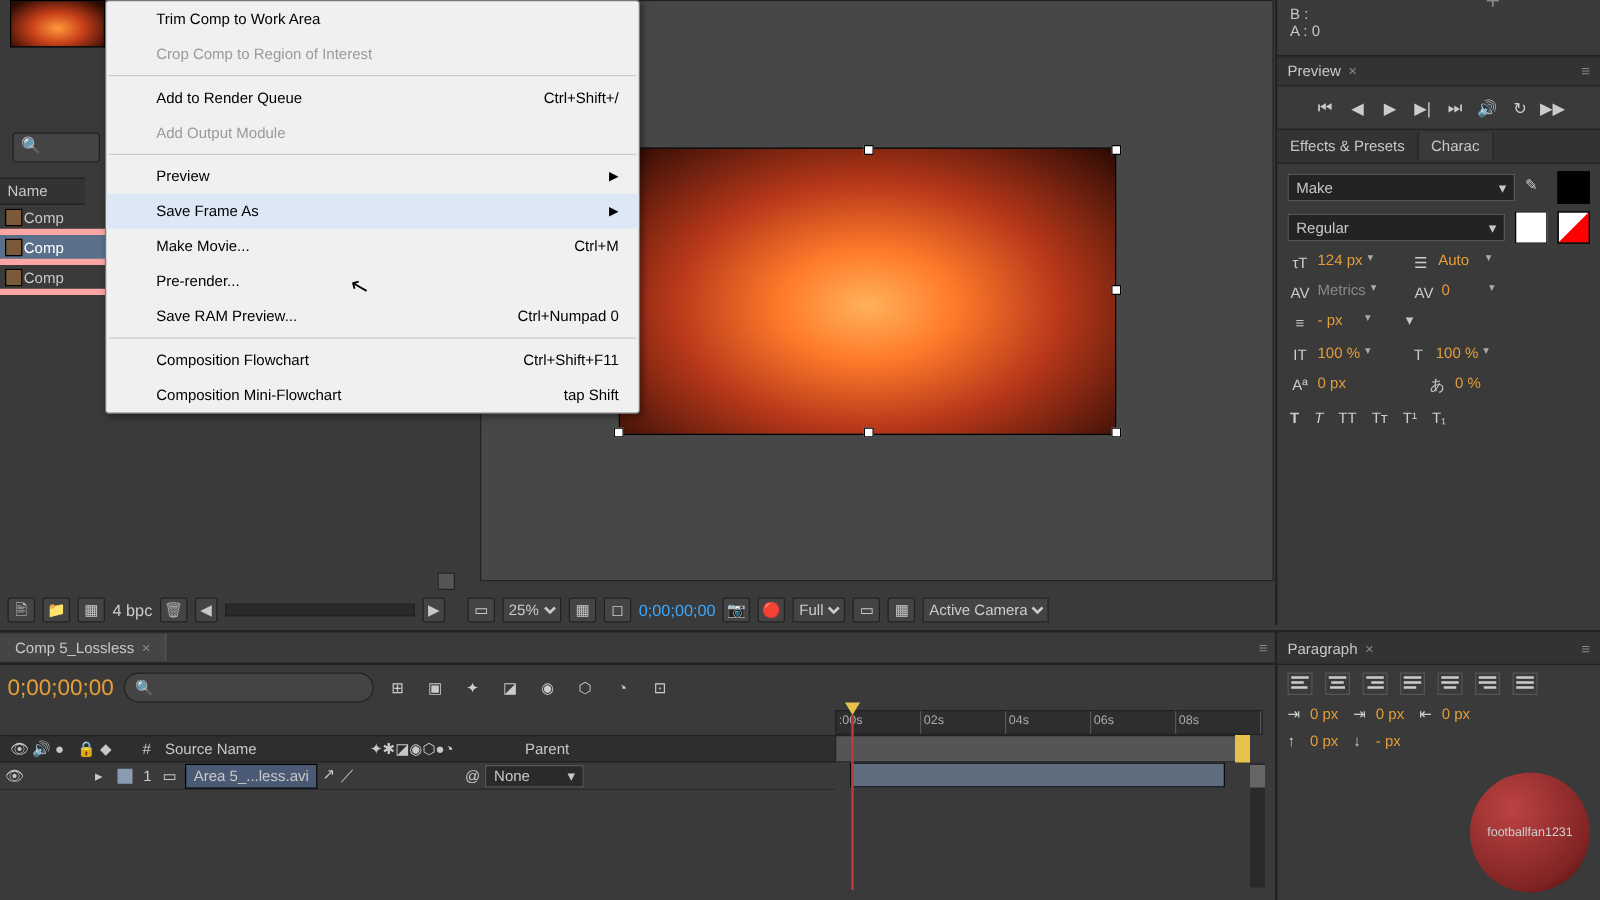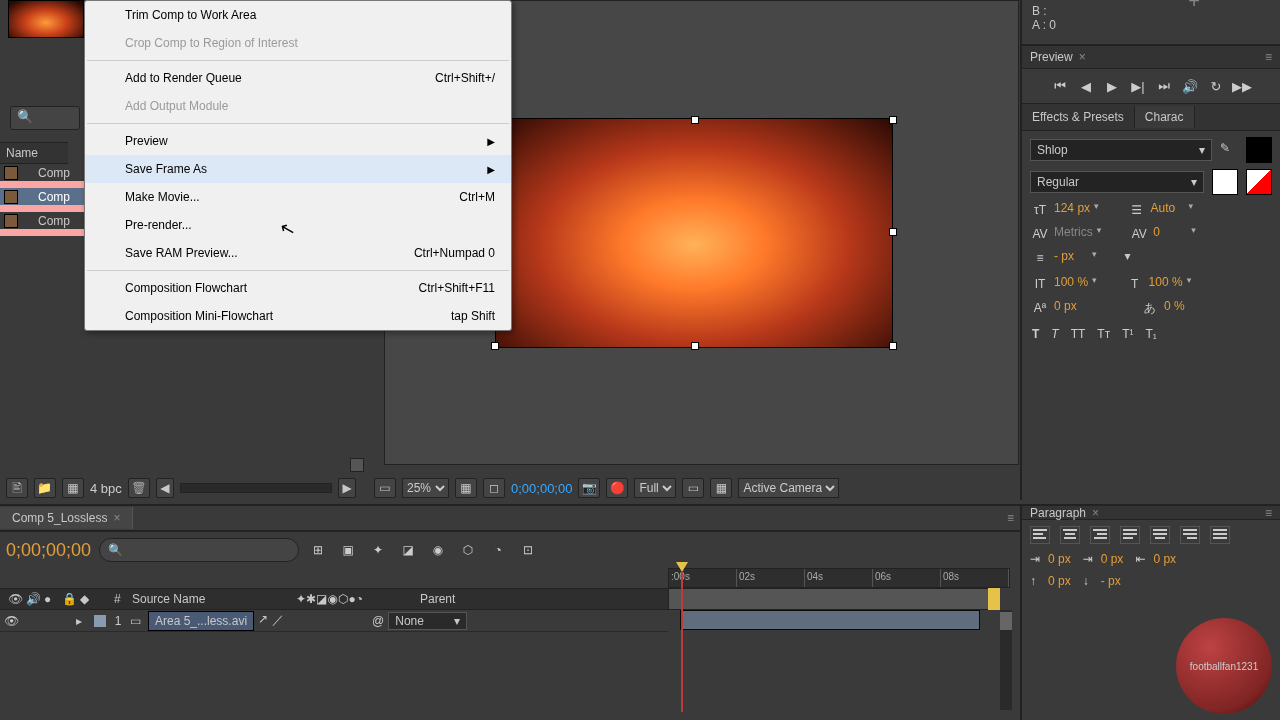--- a/index.html
+++ b/index.html
@@ -12,21 +12,21 @@
 .right-col { width: 260px; background: #3a3a3a; border-left: 2px solid #222; }
 
 
 .proj-thumb { position: absolute; top: 0; left: 8px; width: 76px; height: 38px; background: radial-gradient(ellipse at 50% 60%, #ff9a3a 0%, #c8401a 40%, #2a0a04 90%); border: 1px solid #000; }
 
 
 .proj-search { position: absolute; top: 106px; left: 10px; width: 70px; height: 24px; background: #444; border: 1px solid #222; border-radius: 3px; color: #aaa; padding: 2px 6px; }
 .proj-search .mag-icon { font-size: 13px; }
 .proj-name-hdr { position: absolute; top: 142px; left: 0; width: 68px; height: 22px; background: #333; padding: 3px 6px; border-top:1px solid #222; border-bottom:1px solid #222; }
 .proj-rows { position: absolute; top: 164px; left: 0; width: 84px; }
-.proj-row { display:flex; align-items:center; gap:20px; padding:2px 4px; height:24px; border-bottom:7px solid #fca5a5;text-align:right;}
+.proj-row { display:flex; align-items:center; gap:1px; padding:2px 4px; height:24px; border-bottom:5px solid #fca5a5;text-align:right;}
 .proj-row.sel { background:#5a6f8a; color:#fff; }
 .proj-row .cicon { width:14px; height:14px; background:#7a5a3a; border:1px solid #000; }
 
 
 .ctx-menu { position: absolute; top: 0; left: 84px; width: 428px; background: #f0f0f0; color: #000; border: 1px solid #777; border-radius: 3px; box-shadow: 2px 2px 6px rgba(0,0,0,0.4); z-index: 50; }
 .ctx-row { display:flex; align-items:center; justify-content:space-between; padding: 6px 16px 6px 40px; height: 28px; font-size: 14px; }
 .ctx-row.hov { background:#dce8f6; }
 .ctx-row.dis { color:#9a9a9a; }
 .ctx-row .arrow { font-size: 10px; }
 .ctx-sep { height: 1px; background:#ccc; margin: 3px 2px; }
@@ -106,21 +106,21 @@
 .tl-layer-row .name{ background:#4a5a74; padding:2px 6px; border:1px solid #000;}
 .tl-layer-row .parent-dd{ background:#2a2a2a; border:1px solid #555; padding:1px 6px; display:flex; gap:30px;}
 .tl-track-bar { position:absolute; top:104px; left:680px; width:300px; height:20px; background:#6a7a8f; border:1px solid #000; opacity:0.8;}
 .tl-track-range { position:absolute; top:82px; left:668px; width:324px; height:22px; background:#555; border:1px solid #222;}
 .tl-track-handle-r { position:absolute; top:82px; left:988px; width:12px; height:22px; background:#e7c24a;}
 .tl-vscroll { position:absolute; top:104px; right:8px; width:12px; height:100px; background:#2a2a2a;}
 .tl-vscroll-thumb{ width:12px;height:18px;background:#666; margin-top:2px;}
 
 
 .para-panel { position:absolute; top:504px; left:1020px; width:260px; height:216px; border-top:2px solid #222; border-left:2px solid #222; background:#3a3a3a; }
-.para-hdr { height:14px; display:flex; align-items:center; padding:0 8px; background:#333; border-bottom:1px solid #222;}
+.para-hdr { height:26px; display:flex; align-items:center; padding:0 8px; background:#333; border-bottom:1px solid #222;}
 .para-hdr .x{ margin-left:6px;color:#888;}
 .para-hdr .menu-ic{ margin-left:auto;color:#888;}
 .para-body { padding:6px 8px; display:flex; flex-direction:column; gap:8px;}
 .align-row { display:flex; gap:10px;}
 .align-row .al { width:20px;height:18px; border:1px solid #555; display:flex; flex-direction:column; gap:2px; padding:2px;}
 .align-row .al div{ height:2px; background:#ccc;}
 .px-row { display:flex; gap:12px;}
 .px-item { display:flex; gap:4px; align-items:center;}
 .px-item .ic{ width:14px;height:14px; color:#ccc;}
 .px-item .val{ color:#e39e3a; font-size:12px;}
@@ -222,21 +222,21 @@
       <span class="pc">↻</span>
       <span class="pc">▶▶</span>
     </div>
     <div class="ep-hdr">
       <div class="ep-tab">Effects &amp; Presets</div>
       <div class="ep-tab active">Charac</div>
     </div>
     <div class="char-body">
       <div class="char-row">
         <div class="dd">
-            <span>Shlop</span>
+            <span>Make</span>
             <span>▾</span>
           </div>
         <span class="eyedrop">✎</span>
         <div style="position:relative;">
           <div class="swatch" style="background:#000;"></div>
         </div>
       </div>
       <div class="char-row">
         <div class="dd">
             <span>Regular</span>

